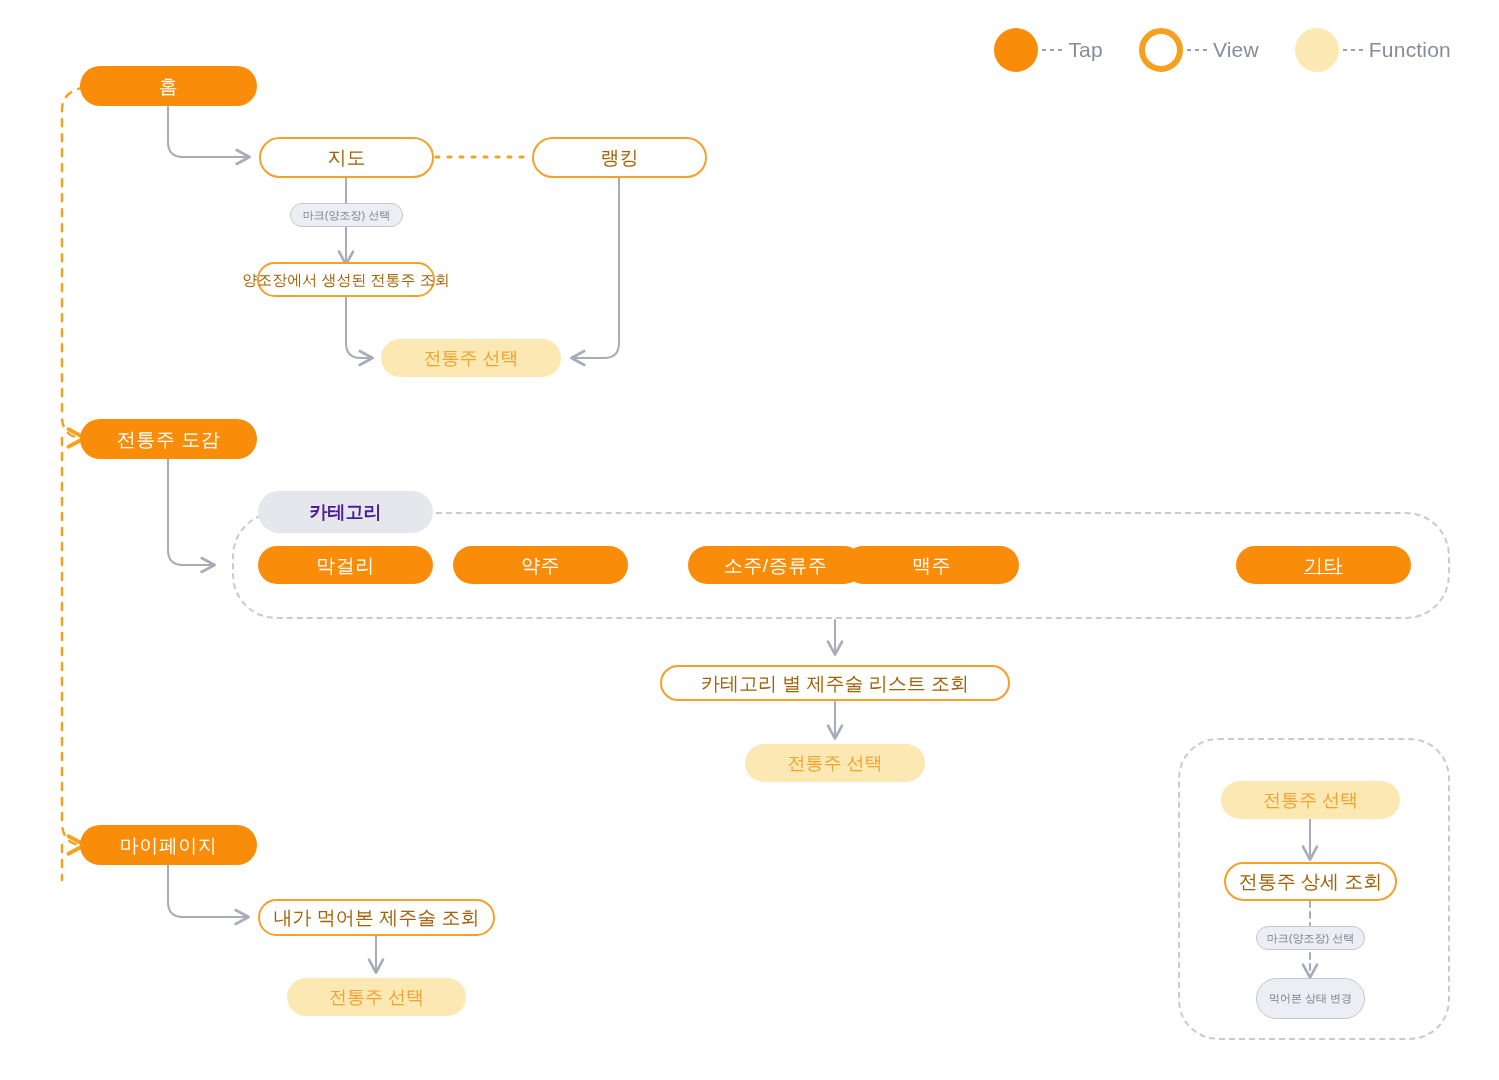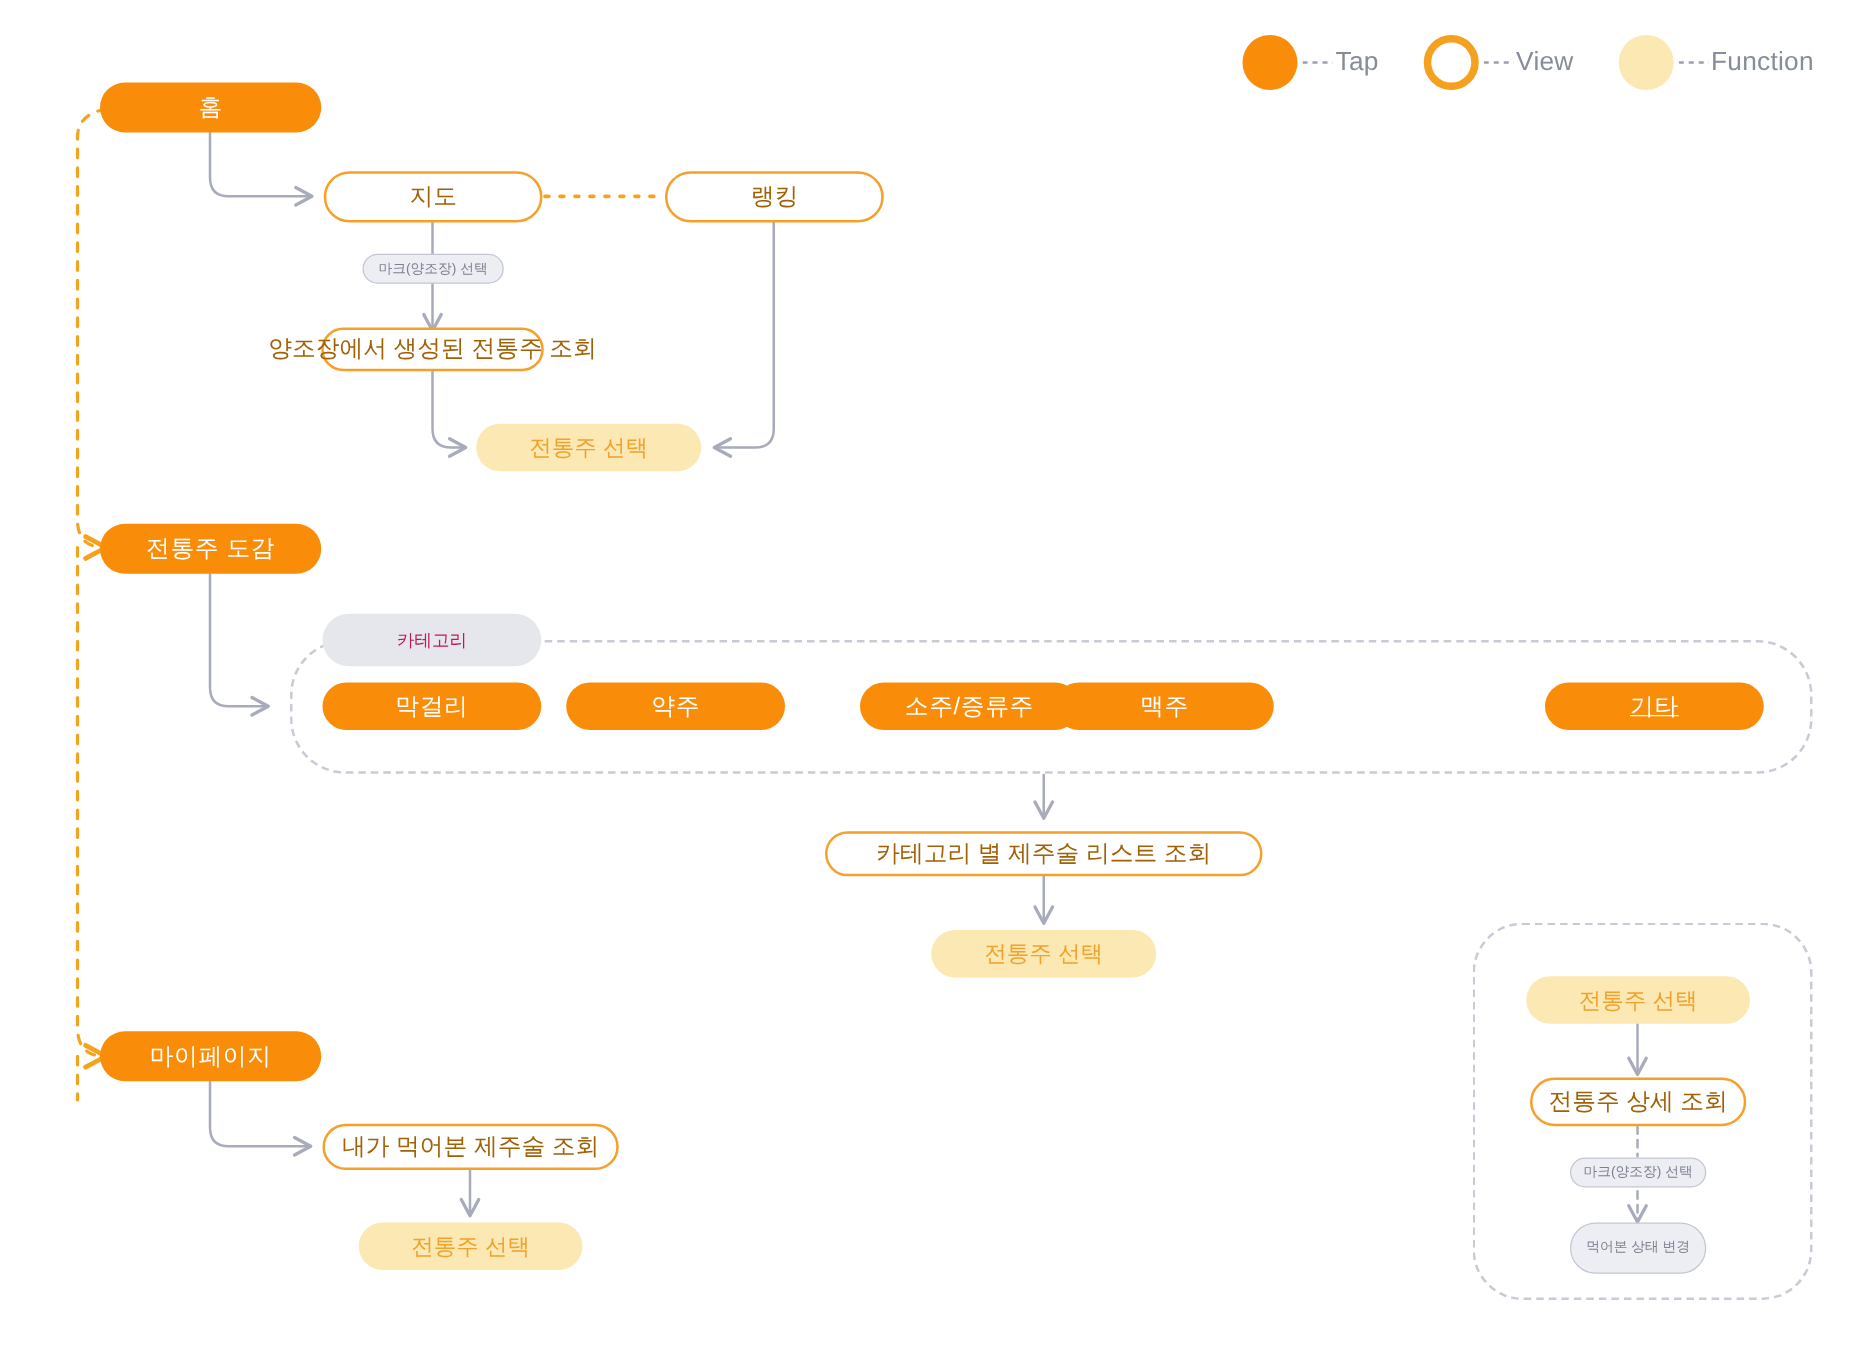--- a/index.html
+++ b/index.html
@@ -44,21 +44,21 @@
   }
 
   
   .view {
     background: #ffffff;
     border: 2px solid #F5A02B;
     color: #a16207;
     border-radius: 40px;
     font-size: 19px;
   }
-  .view.small { font-size: 19px; }
+  .view.small { font-size: 15px; }
 
   
   .func {
     background: #FCE8B2;
     color: #F0A22E;
     border-radius: 40px;
     font-size: 18px;
     text-align: right;
   }
 
@@ -67,23 +67,24 @@
     background: #EDEEF3;
     border: 1px solid #C3C6D2;
     color: #7C8190;
     border-radius: 30px;
     font-size: 11px;
   }
   
   .graychip {
     background: #E6E7EC;
     border: none;
-    color: #be185d;
-    border-radius: 40px;
-    font-size: 14px;
+    color: #4c1d95;
+    border-radius: 40px;
+    font-size: 18px;
+    font-weight: bold;
   }
 
   
   .dashbox {
     position: absolute;
     border: 2px dashed #C8CBD6;
     border-radius: 44px;
     z-index: 1;
     background: transparent;
   }

